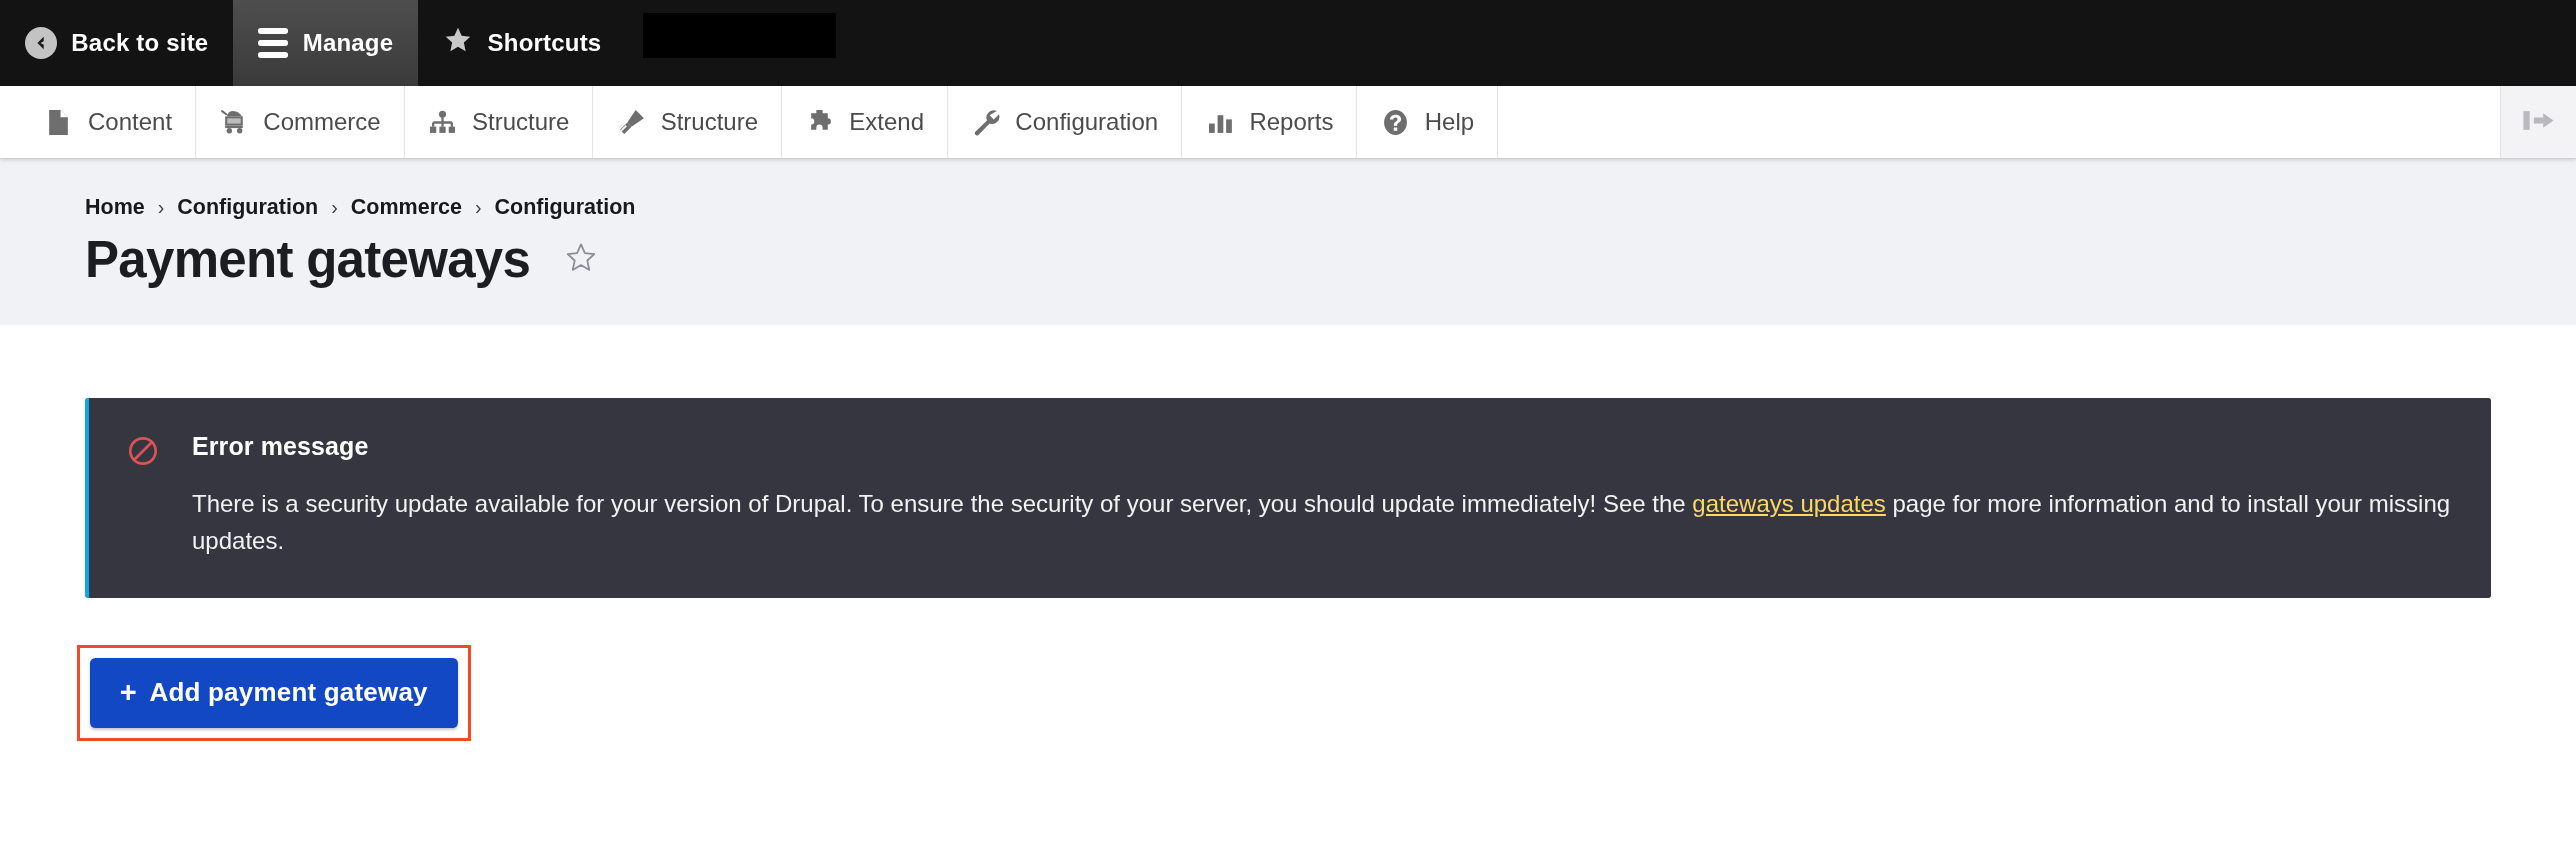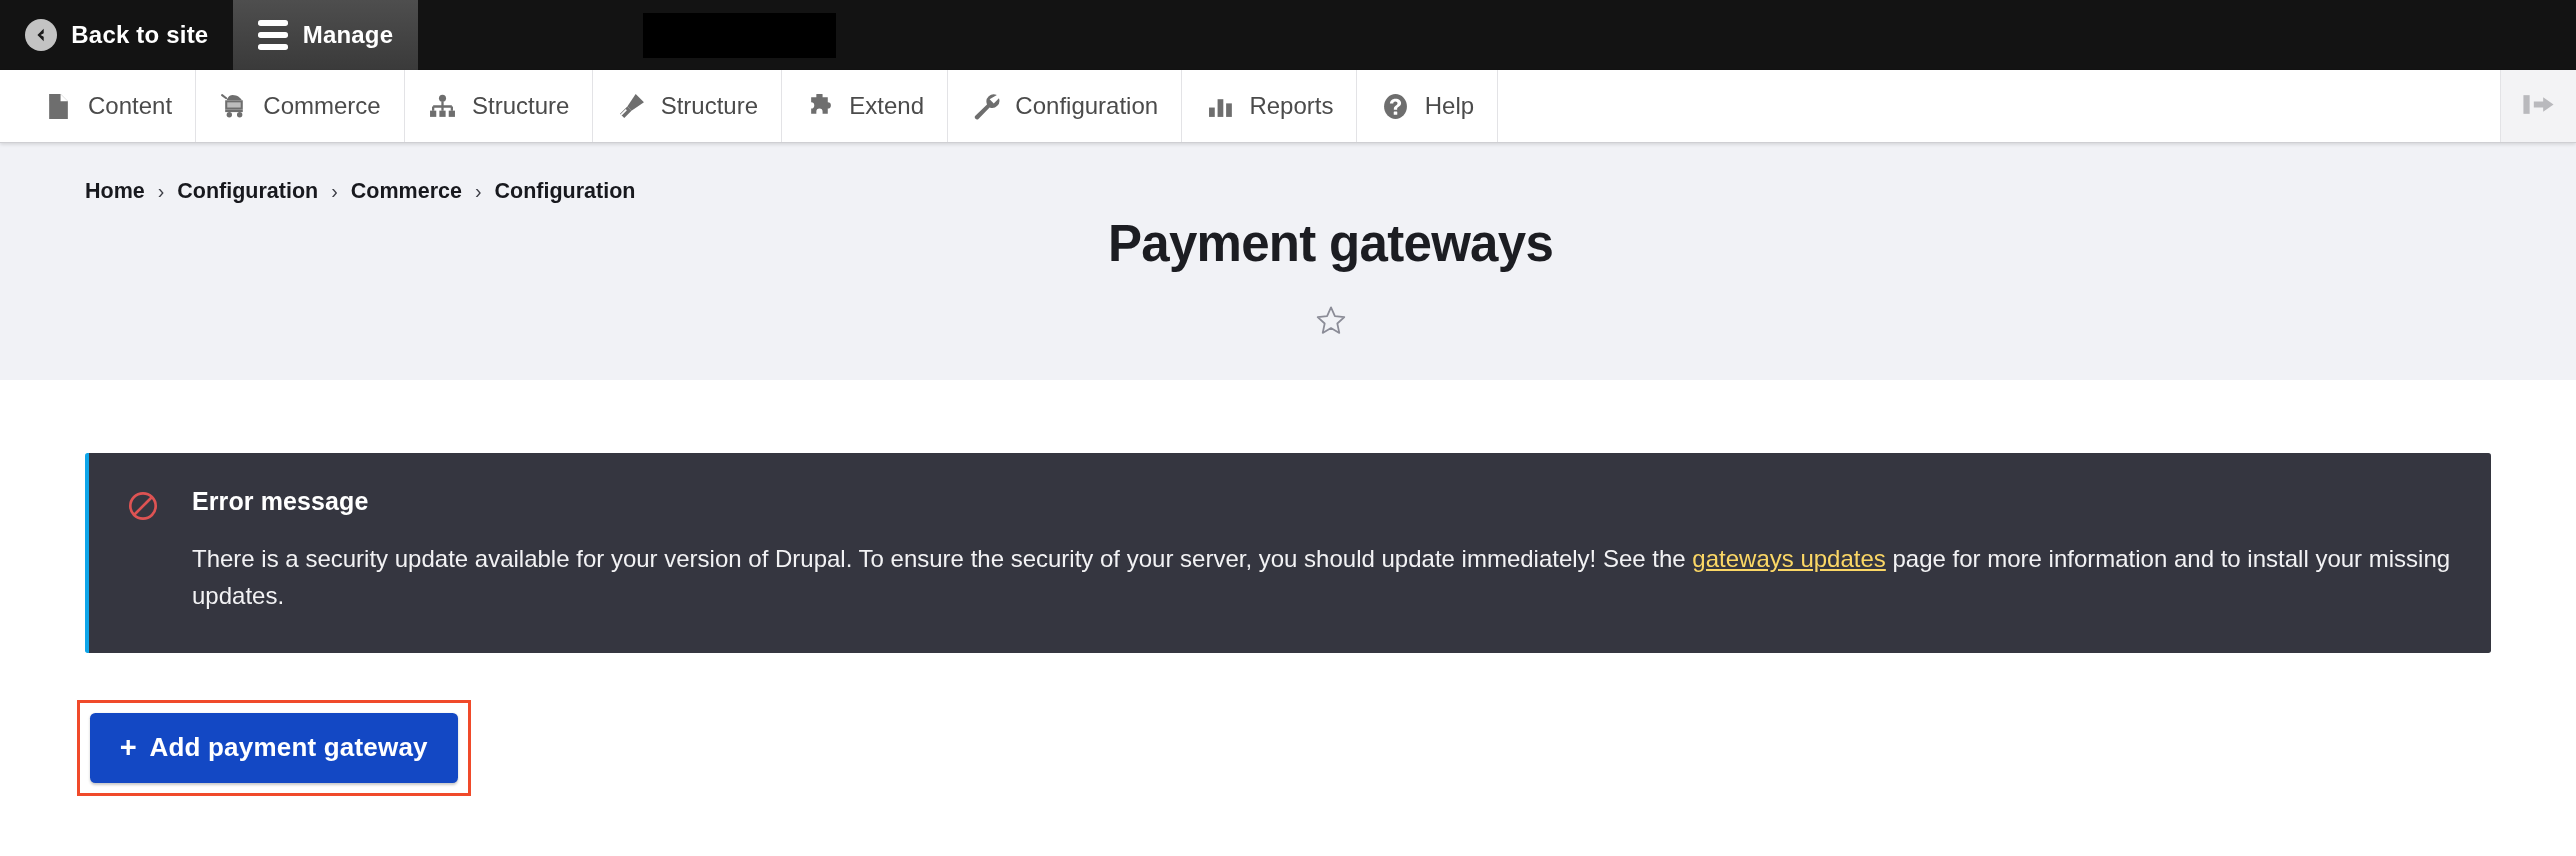--- a/index.html
+++ b/index.html
@@ -12,21 +12,21 @@
 
   body {
     font-family: "Liberation Sans", sans-serif;
     background: #ffffff;
     -webkit-font-smoothing: antialiased;
   }
 
   
   .toolbar-top {
     position: relative;
-    height: 70px;
+    height: 86px;
     background: #131313;
     display: flex;
     align-items: stretch;
   }
 
   .tb-tab {
     display: flex;
     align-items: center;
     gap: 14.3px;
     padding: 0 25px;
@@ -149,21 +149,20 @@
   .bc-sep {
     color: #3d3e46;
     font-size: 19.7px;
     font-weight: normal;
   }
 
   .title-row {
     display: flex;
     align-items: center;
     gap: 34px;
-    flex-direction: column;
   }
 
   .page-title {
     font-size: 51px;
     font-weight: bold;
     color: #1c1d22;
     letter-spacing: -0.7px;
     line-height: 1.05;
   }
 
@@ -264,20 +263,28 @@
 
   <div class="tb-tab active">
     <span class="hamburger">
       <i></i>
         <i></i>
         <i></i>
     </span>
     <span>Manage</span>
   </div>
 
+  <div class="tb-tab">
+    <span class="star-solid">
+      <svg width="30" height="30" viewBox="0 0 24 24" aria-hidden="true">
+        <path d="M12 2.2 L14.9 8.6 L21.8 9.3 L16.7 14 L18.1 20.9 L12 17.4 L5.9 20.9 L7.3 14 L2.2 9.3 L9.1 8.6 Z" fill="#c9c9c9"></path>
+      </svg>
+    </span>
+    <span>Shortcuts</span>
+  </div>
 
   <div class="redaction-box"></div>
 </div>
 
 <div class="toolbar-menu">
 
   <div class="menu-item">
     <span class="mi-icon">
       <svg width="25" height="27" viewBox="0 0 24 26" aria-hidden="true">
         <path d="M3 1 h11 l7 7 v17 H3 Z" fill="#6e6e6e"></path>

